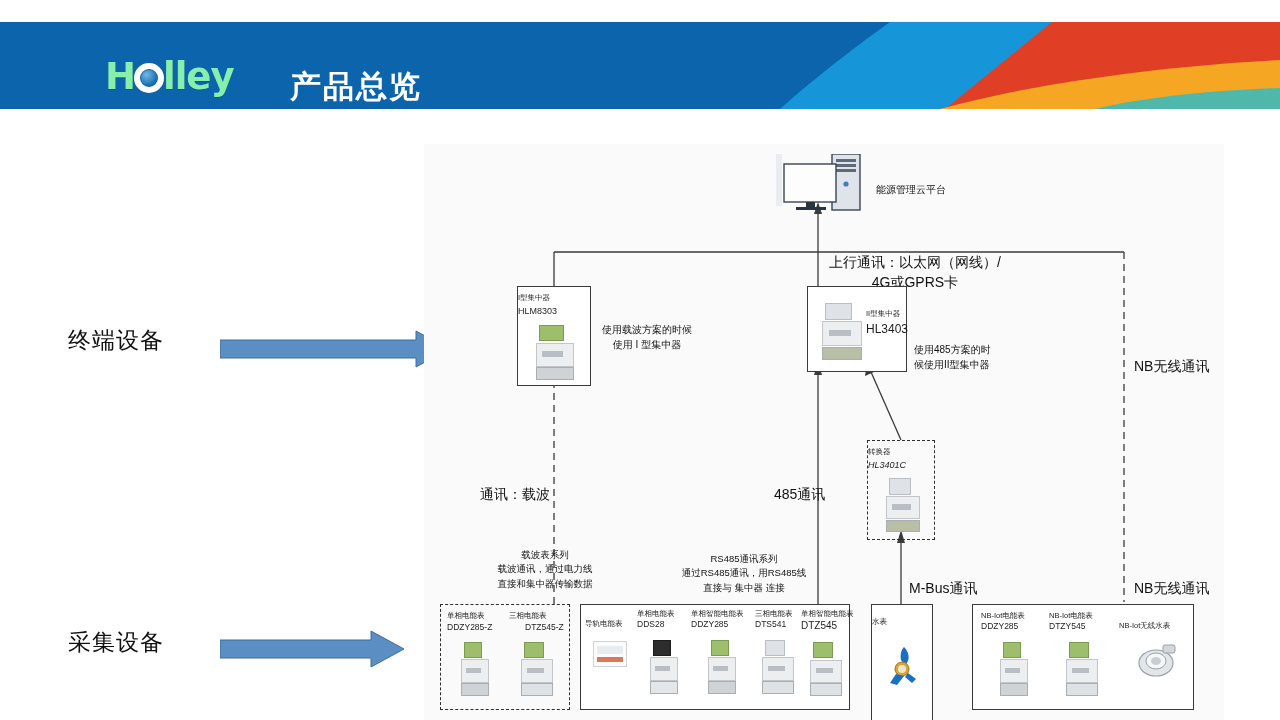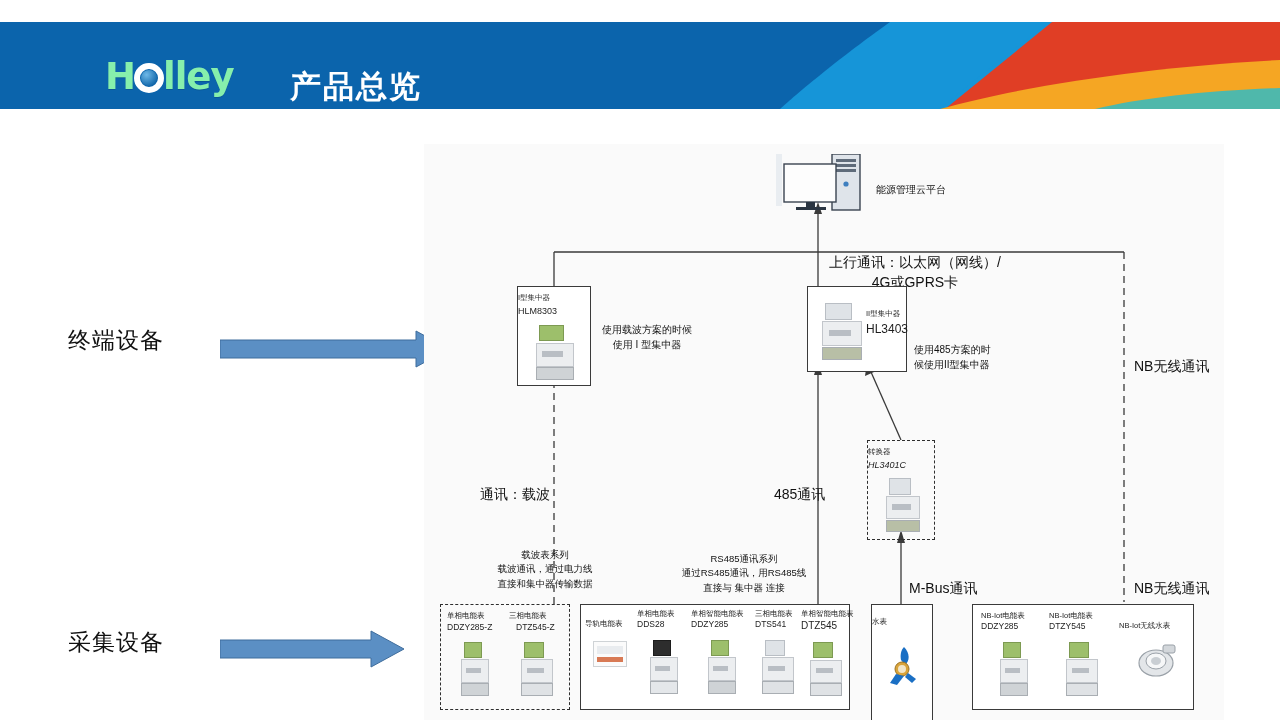--- a/index.html
+++ b/index.html
@@ -260,21 +260,21 @@
         <div class="cap" style="position:relative; left:0; top:1px; width:56px; font-size:8.5px;">DDZY285-Z</div>
         <div class="meter" style="position:relative; left:13px; top:6px; width:30px; height:58px;">
           <div class="screen"></div>
             <div class="body"></div>
           <div class="brandline"></div>
             <div class="base"></div>
         </div>
       </div>
       <div style="position:absolute; left:68px; top:6px; width:56px;">
         <div class="cap" style="position:relative; left:0; top:0; width:56px;">三相电能表</div>
-        <div class="cap" style="position:relative; left:7px; top:1px; width:56px; font-size:8.5px;">DTZ545-Z</div>
+        <div class="cap" style="position:relative; left:16px; top:1px; width:56px; font-size:8.5px;">DTZ545-Z</div>
         <div class="meter" style="position:relative; left:11px; top:6px; width:34px; height:58px;">
           <div class="screen"></div>
             <div class="body"></div>
           <div class="brandline"></div>
             <div class="base" style="background:#dfe2e5;"></div>
         </div>
       </div>
     </div>
 
     <div class="group-box" style="left:156px; top:460px; width:270px; height:106px;">

